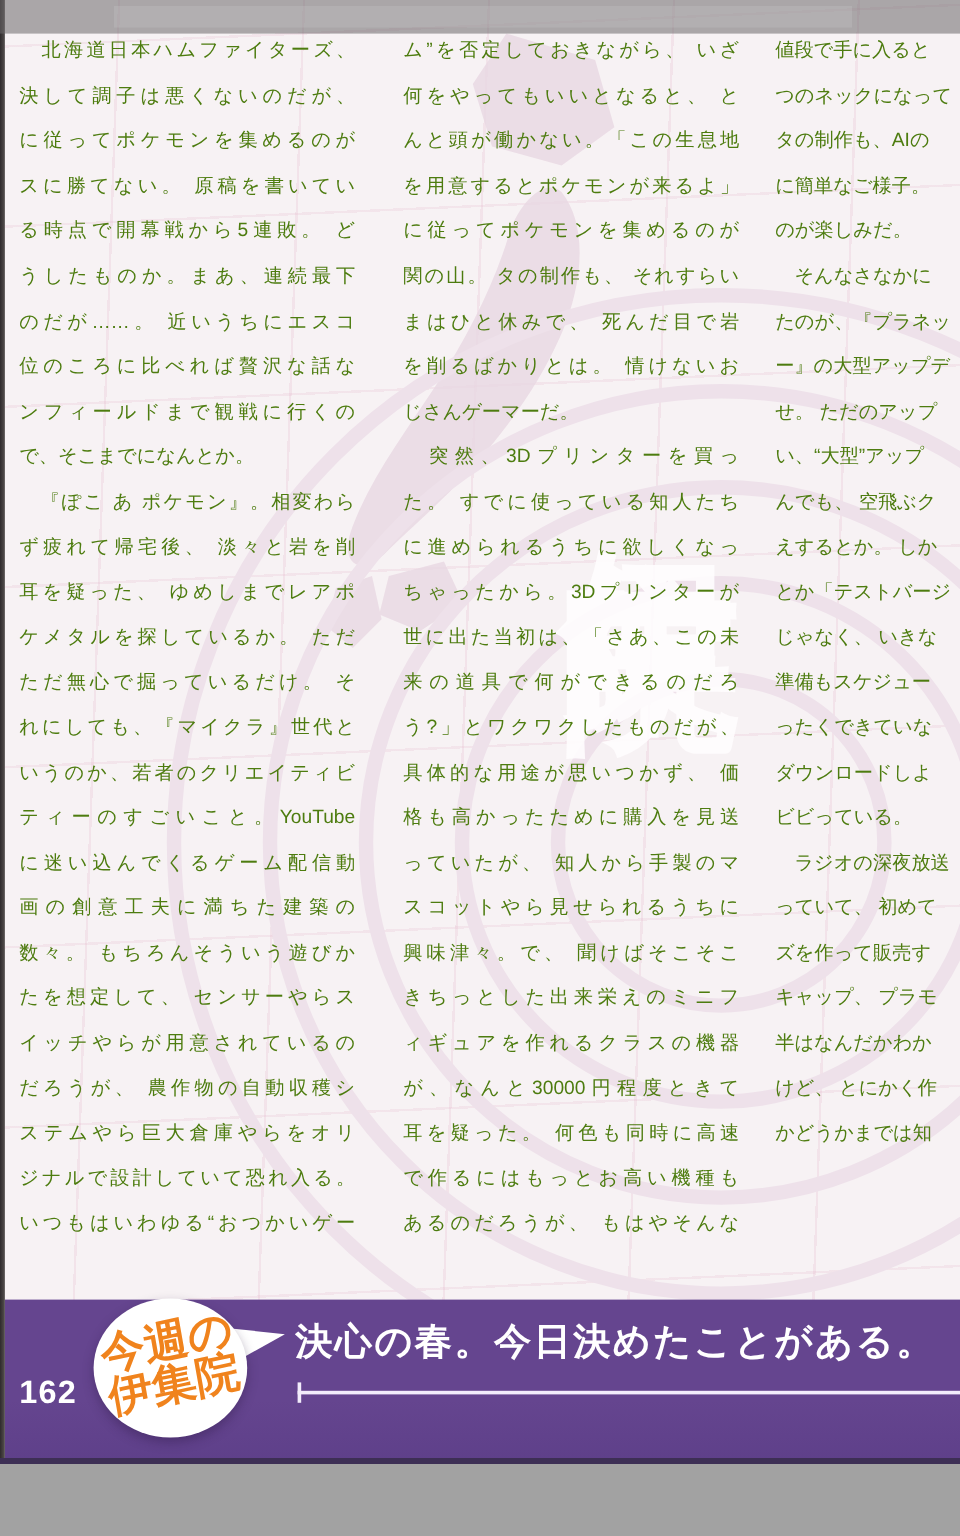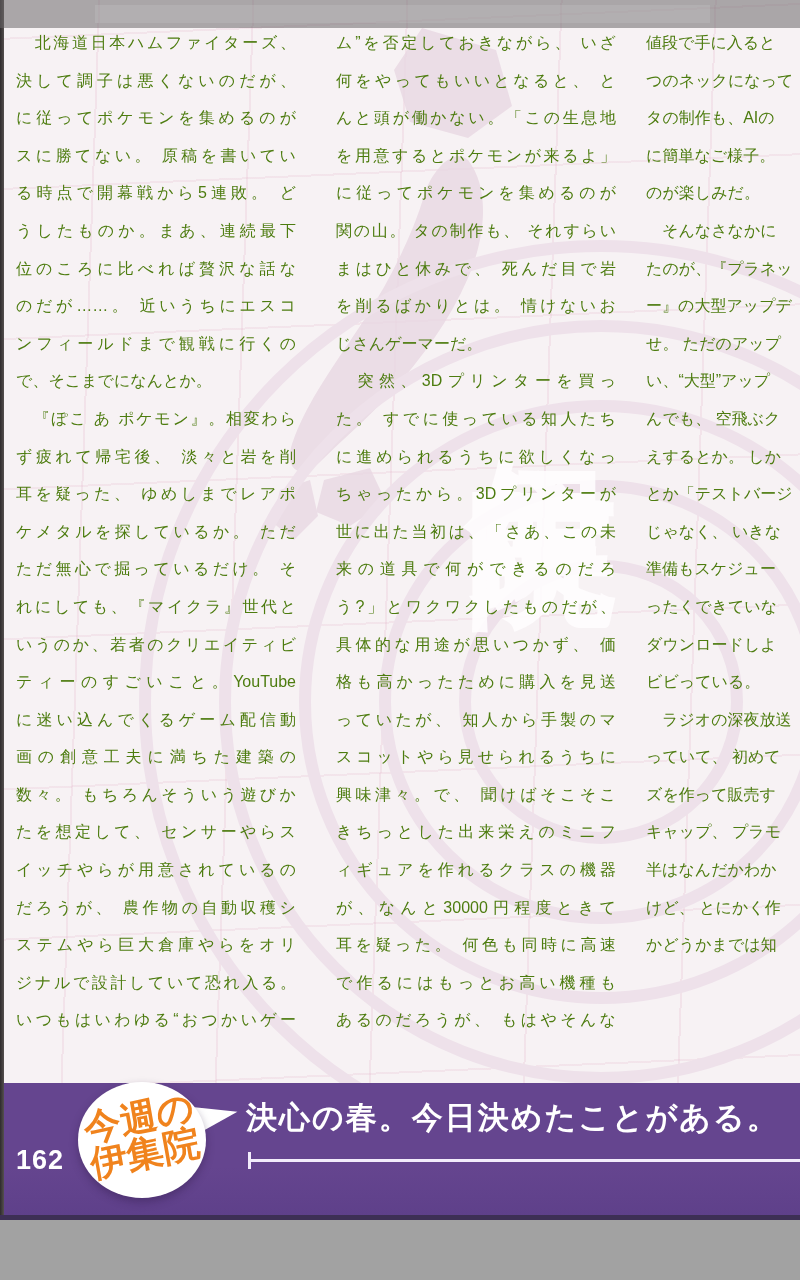--- a/index.html
+++ b/index.html
@@ -130,22 +130,22 @@
 
   <div class="wm-kanji">伊集院</div>
 
   <div class="text-column col-1">
       <div class="line">　北海道日本ハムファイターズ、</div>
       <div class="line">決して調子は悪くないのだが、</div>
       <div class="line">に従ってポケモンを集めるのが</div>
       <div class="line">スに勝てない。 原稿を書いてい</div>
       <div class="line">る時点で開幕戦から5連敗。 ど</div>
       <div class="line">うしたものか。まあ、連続最下</div>
+      <div class="line">のだが……。 近いうちにエスコ</div>
       <div class="line">位のころに比べれば贅沢な話な</div>
-      <div class="line">のだが……。 近いうちにエスコ</div>
       <div class="line">ンフィールドまで観戦に行くの</div>
       <div class="line no-j">で、そこまでになんとか。</div>
       <div class="line">　『ぽこ あ ポケモン』。相変わら</div>
       <div class="line">ず疲れて帰宅後、 淡々と岩を削</div>
       <div class="line">耳を疑った、 ゆめしまでレアポ</div>
       <div class="line">ケメタルを探しているか。 ただ</div>
       <div class="line">ただ無心で掘っているだけ。 そ</div>
       <div class="line">れにしても、『マイクラ』世代と</div>
       <div class="line">いうのか、若者のクリエイティビ</div>
       <div class="line">ティーのすごいこと。YouTube</div>

